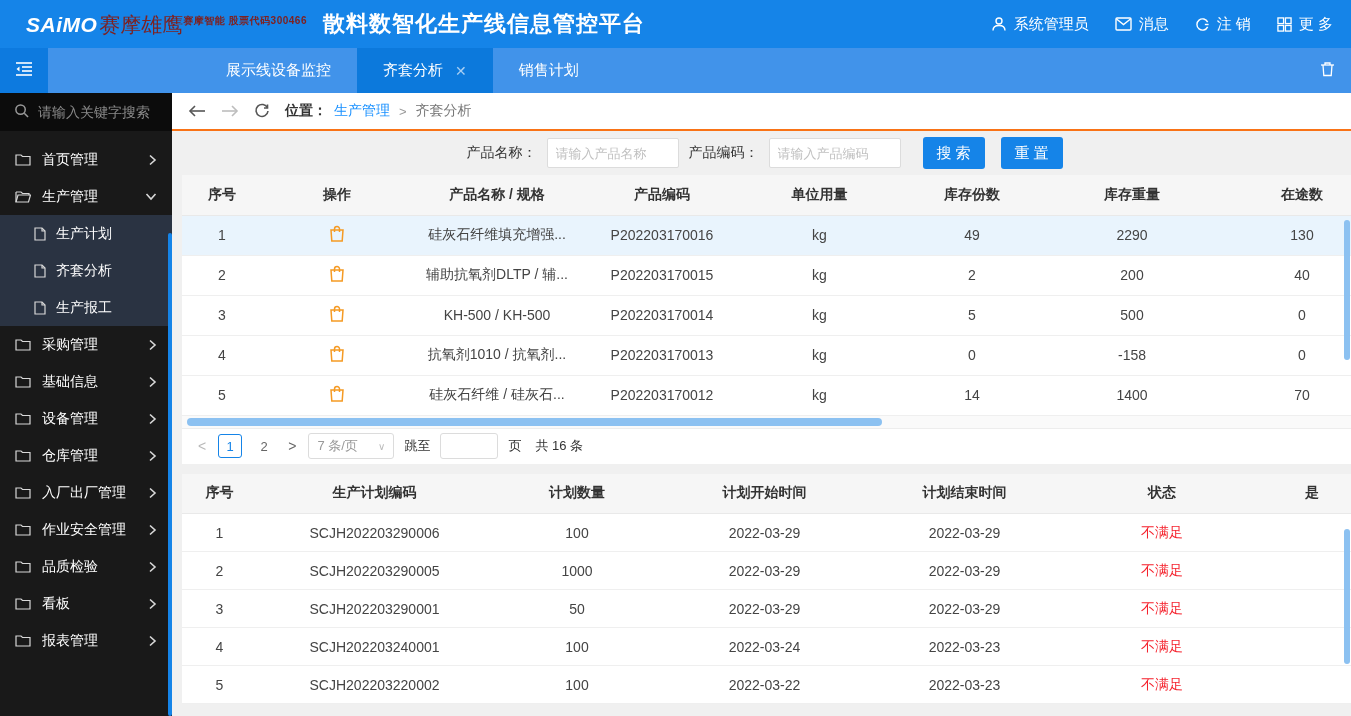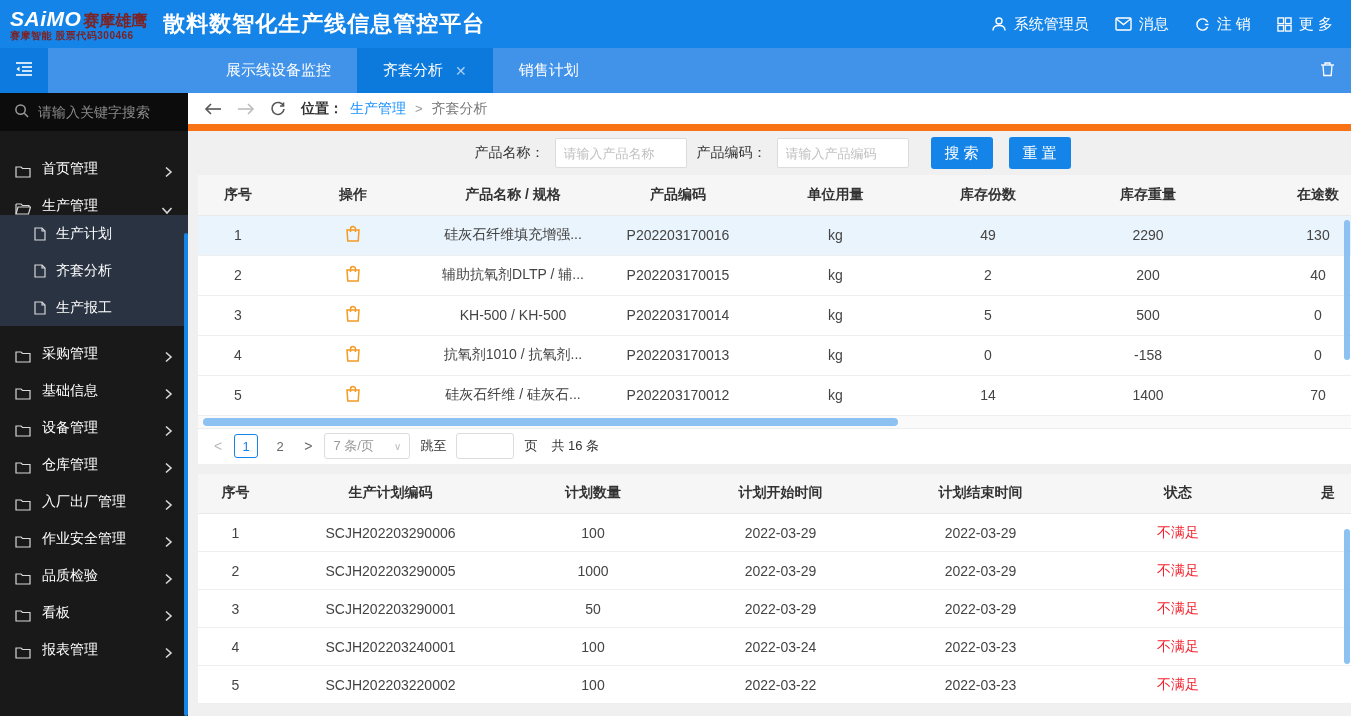--- a/index.html
+++ b/index.html
@@ -2,57 +2,57 @@
 <html><head>
 <meta charset="utf-8">
 <style>
   * { margin:0; padding:0; box-sizing:border-box; }
   html,body { width:1351px; height:716px; overflow:hidden; background:#f0f0f0;
               font-family:"Liberation Sans","DejaVu Sans",sans-serif; }
   .app { width:1351px; height:716px; display:flex; flex-direction:column; overflow:hidden; }
 
   
   .top-header { height:48px; background:#1584e8; display:flex; align-items:center; padding:0 18px 0 10px; flex-shrink:0; }
-  .logo { display:flex; flex-direction:column; justify-content:center; line-height:1; margin-right:16px; }
+  .logo { display:flex; flex-direction:row; justify-content:center; line-height:1; margin-right:16px;margin-left:16px; }
   .logo-row { display:flex; align-items:baseline; gap:2px; }
   .logo-brand { color:#fff; font-size:21px; font-weight:800; font-style:italic; letter-spacing:0.5px; }
-  .logo-brand-cn { color:#7d2222; font-size:16px; font-weight:700; }
+  .logo-brand-cn { color:#7d2222; font-size:21px; font-weight:400; }
   .logo-sub { color:#7d2222; font-size:10px; font-weight:700; margin-top:2px; letter-spacing:0.5px; }
   .app-title { color:#fff; font-size:22px; font-weight:700; letter-spacing:1px; }
   .header-right { margin-left:auto; display:flex; align-items:center; gap:26px; }
   .header-link { display:flex; align-items:center; gap:7px; color:#fff; font-size:15px; cursor:pointer; }
   .header-link svg { display:block; }
 
   
   .tab-bar { height:45px; background:#4193ea; display:flex; align-items:stretch; flex-shrink:0; }
   .collapse-btn { width:48px; background:#0d7adf; display:flex; align-items:center; justify-content:center; cursor:pointer; flex-shrink:0; }
   .tabs { display:flex; align-items:stretch; margin-left:152px; }
   .tab { display:flex; align-items:center; padding:0 26px; color:#fff; font-size:15px; cursor:pointer; }
   .tab.active { background:#0c79dc; gap:12px; }
   .tab .close-x { color:#a8cff3; font-size:14px; }
   .tabbar-right { margin-left:auto; display:flex; align-items:center; padding-right:16px; }
 
   
   .body-row { flex:1; display:flex; overflow:hidden; }
 
   
-  .sidebar { width:188px; background:#191919; flex-shrink:0; position:relative; overflow:hidden; }
+  .sidebar { width:172px; background:#191919; flex-shrink:0; position:relative; overflow:hidden; }
   .side-search { height:38px; background:#0c0c0c; display:flex; align-items:center; gap:9px; padding:0 14px; }
   .side-search input { background:transparent; border:none; outline:none; color:#ddd; font-size:14px; width:150px; font-family:inherit; }
   .side-search input::placeholder { color:#8a8a8a; }
   .menu { padding-top:10px; }
-  .menu-item { height:37px; display:flex; align-items:flex-end; gap:11px; padding:0 15px; color:#fff; font-size:14px; cursor:pointer; }
+  .menu-item { height:37px; display:flex; align-items:center; gap:11px; padding:0 15px; color:#fff; font-size:14px; cursor:pointer; }
   .menu-item .lbl { flex:1; }
   .submenu { background:#2a3342; }
   .submenu-item { height:37px; display:flex; align-items:center; gap:10px; padding:0 15px 0 34px; color:#fff; font-size:14px; cursor:pointer; }
   .side-thumb { position:absolute; right:0; top:140px; bottom:0; width:4px; background:#1584e8; border-radius:2px; }
 
   
   .main { flex:1; display:flex; flex-direction:column; overflow:hidden; background:#f0f0f0; }
-  .breadcrumb-bar { height:38px; background:#fff; border-bottom:7px solid #f97316; display:flex; align-items:center; gap:15px; padding:0 16px; flex-shrink:0; }
+  .breadcrumb-bar { height:38px; background:#fff; border-bottom:2px solid #f97316; display:flex; align-items:center; gap:15px; padding:0 16px; flex-shrink:0; }
   .bc-text { font-size:14px; color:#333; font-weight:700; }
   .bc-link { font-size:14px; color:#1890ff; cursor:pointer; }
   .bc-sep { font-size:13px; color:#999; }
   .bc-current { font-size:14px; color:#777; }
   .nav-icn { display:flex; align-items:center; cursor:pointer; }
 
   .content { flex:1; padding-left:10px; overflow:hidden; display:flex; flex-direction:column; }
 
   
   .filter-row { height:44px; display:flex; align-items:center; justify-content:center; gap:10px; padding-right:4px; flex-shrink:0; }

